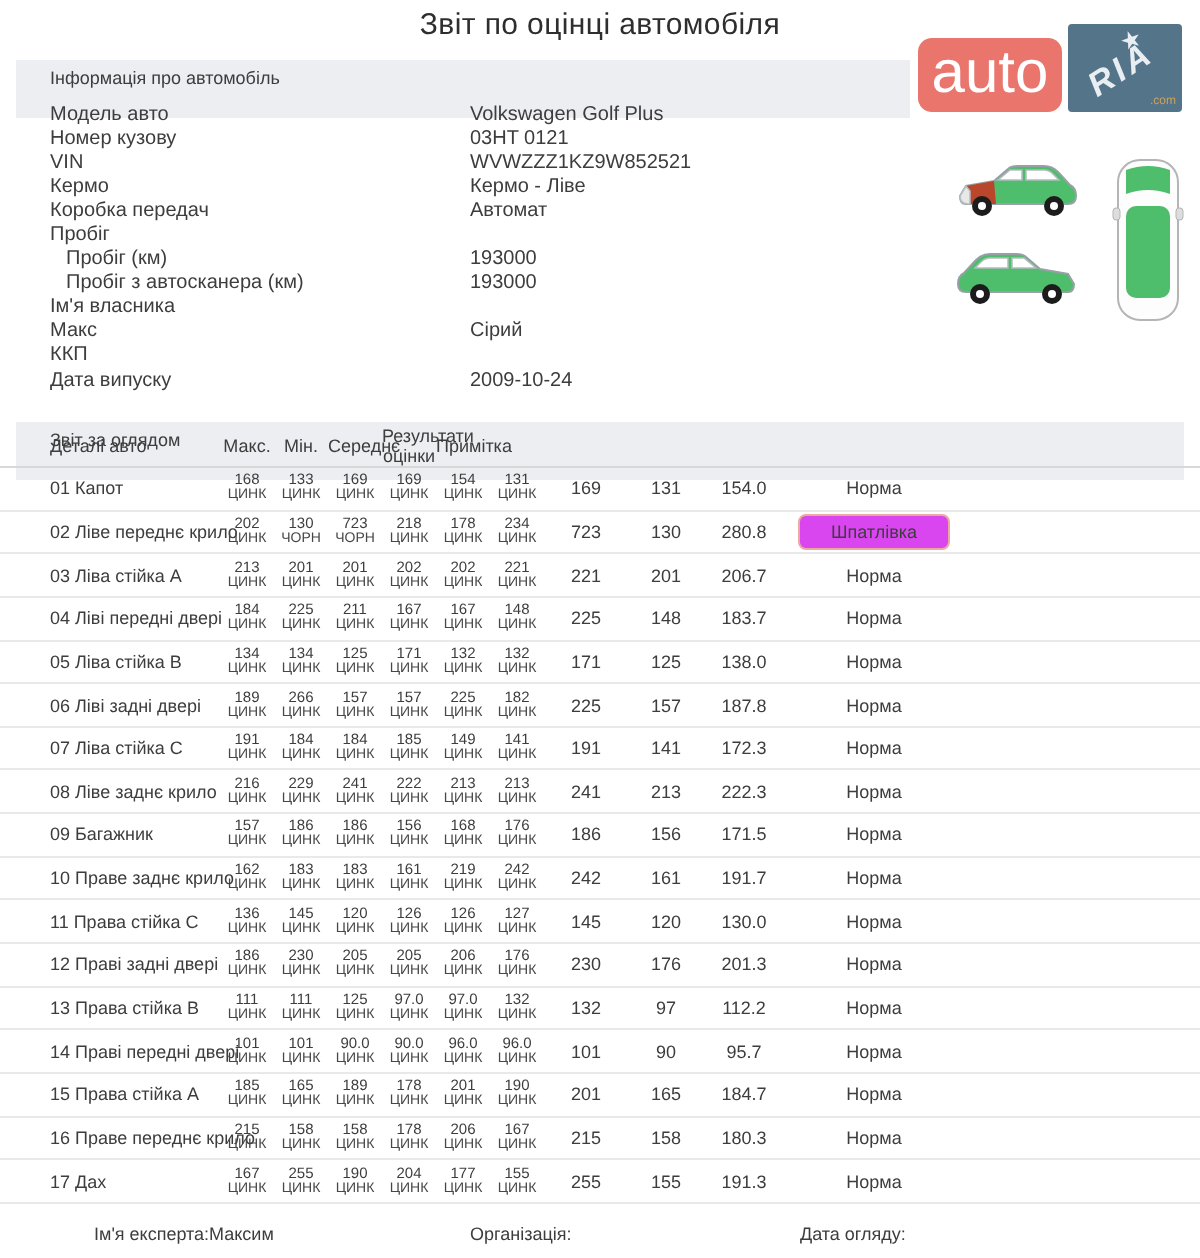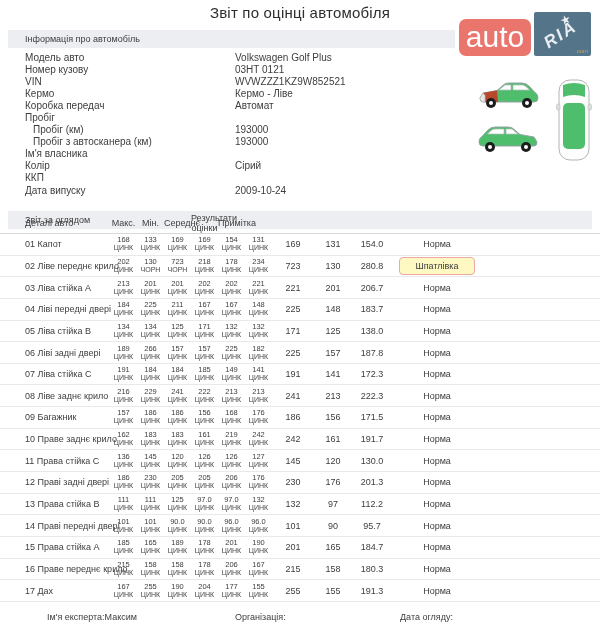--- a/index.html
+++ b/index.html
@@ -13,21 +13,21 @@
   
   .logo{position:absolute;top:12px;right:9px;display:flex;align-items:flex-end;gap:3px;cursor:pointer;}
   .logo-auto{width:72px;height:37px;background:#e9756d;border-radius:7px;color:#fff;
     font-size:30px;display:flex;align-items:center;justify-content:center;padding-bottom:2px;box-sizing:border-box;}
   .logo-ria{width:57px;height:44px;background:#547489;position:relative;overflow:hidden;border-radius:2px;}
   .ria-inner{position:absolute;left:9px;top:13px;transform:rotate(-33deg);
     color:#e9eef2;font-weight:bold;font-style:italic;font-size:17px;letter-spacing:2px;}
   .ria-star{position:absolute;left:26px;top:1px;color:#e9eef2;font-size:12px;transform:rotate(-20deg);}
   .ria-com{position:absolute;right:3px;bottom:2px;font-size:6px;color:#caa35e;}
   
-  .bar{position:absolute;left:8px;background:#edeef2;height:18px;line-height:18px;
+  .bar{position:absolute;left:8px;background:#edeef2;height:29px;line-height:18px;
     padding-left:17px;font-size:9px;color:#3d3d3d;box-sizing:border-box;}
   .bar-info{top:30px;width:447px;}
   .bar-report{top:211px;width:584px;}
   
   .info-list{position:absolute;top:51px;left:25px;width:440px;}
   .info-row{display:flex;height:12.1px;align-items:center;font-size:10px;}
   .info-row.indent{padding-left:8px;}
   .info-label{flex:0 0 210px;}
   .info-row.indent .info-label{flex:0 0 202px;}
   
@@ -46,21 +46,21 @@
   .h-c{text-align:center;}
   .t-row{height:21.65px;border-bottom:1px solid #e9e9e9;font-size:9px;}
   .cell-part{white-space:nowrap;}
   .m-cell{text-align:center;line-height:8px;}
   .m-val{font-size:7.5px;}
   .m-type{font-size:7px;color:#474747;}
   .c-num{text-align:center;}
   .cell-result{text-align:center;}
   .result-label{font-size:9px;}
   .result-label.chip{display:inline-block;border:1px solid #eba9a0;border-radius:4px;
-    padding:3px 15px;background:#fef9c3;cursor:pointer;}
+    padding:3px 15px;background:#d946ef;cursor:pointer;}
   
   .footer{position:absolute;top:602px;left:0;width:600px;height:27px;font-size:9px;}
   .footer span{position:absolute;top:10px;}
   .f-expert{left:25px;padding-left:22px;}
   .f-org{left:235px;}
   .f-date{left:400px;}
 </style>
 </head>
 <body>
 
@@ -108,21 +108,21 @@
   </div>
     <div class="info-row indent">
     <span class="info-label">Пробіг з автосканера (км)</span>
     <span class="info-value">193000</span>
   </div>
     <div class="info-row">
     <span class="info-label">Ім'я власника</span>
     <span class="info-value"></span>
   </div>
     <div class="info-row">
-    <span class="info-label">Колір</span>
+    <span class="info-label">Макс</span>
     <span class="info-value">Сірий</span>
   </div>
     <div class="info-row">
     <span class="info-label">ККП</span>
     <span class="info-value"></span>
   </div>
     <div class="info-row">
     <span class="info-label">Дата випуску</span>
     <span class="info-value">2009-10-24</span>
   </div>

